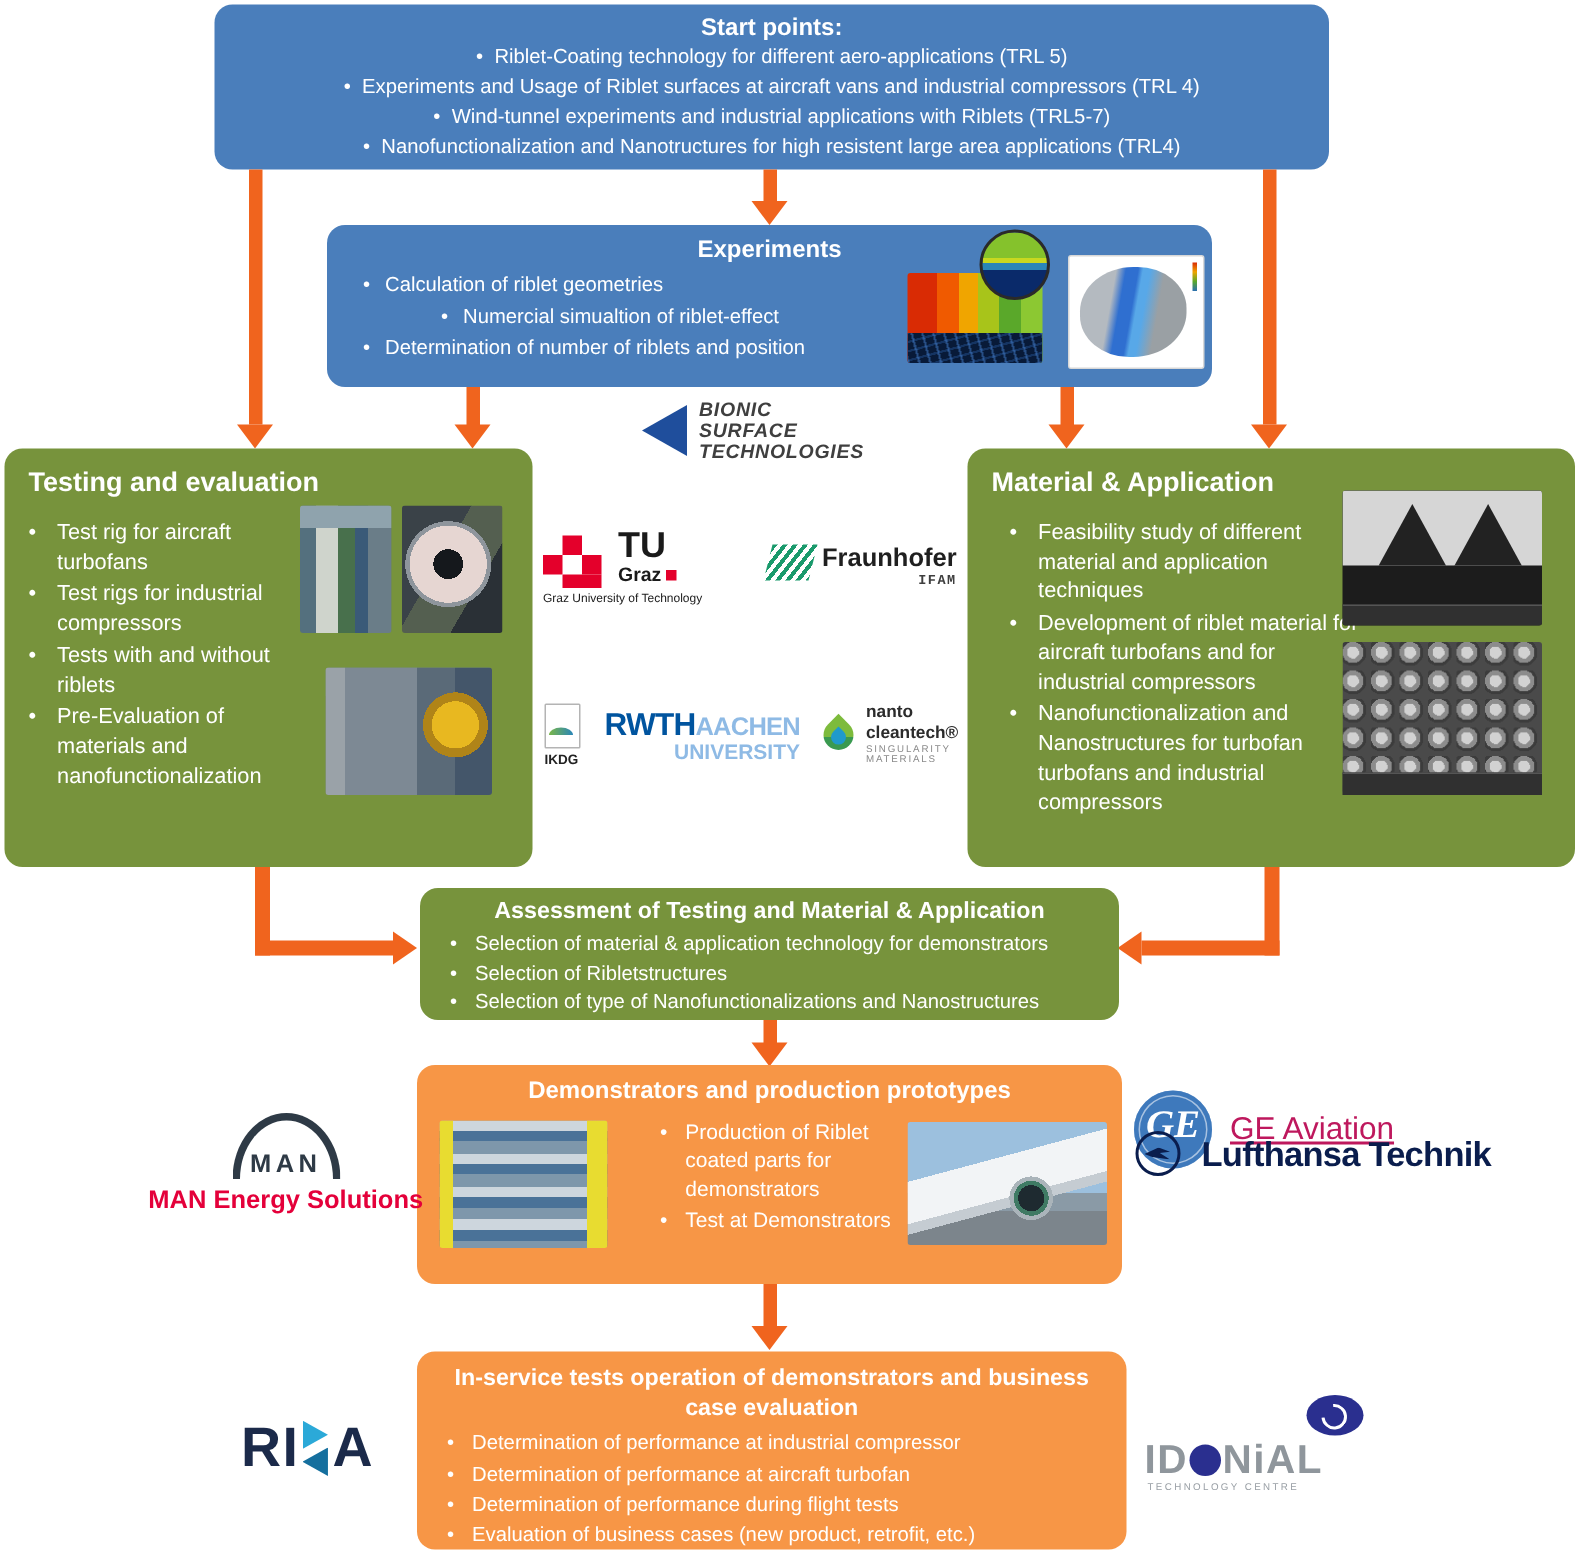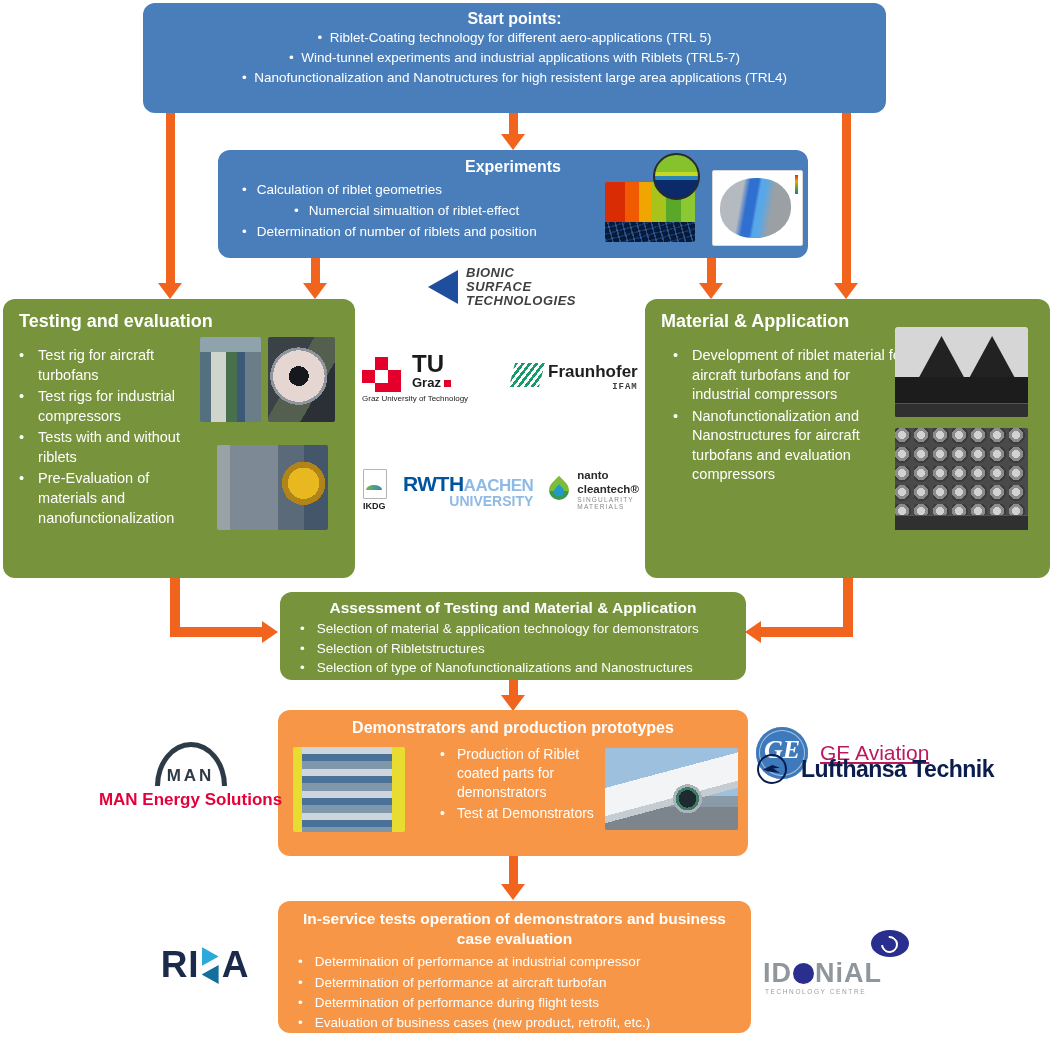--- a/index.html
+++ b/index.html
@@ -99,20 +99,21 @@
   .nanto-inner{position:absolute;left:6px;top:6px;width:10px;height:10px;background:#1F9ACB;border-radius:0 50% 50% 50%;}
 </style>
 </head>
 <body>
 
 <div id="stage">
 
   <div class="box blue" style="left:143px;top:3px;width:743px;height:110px;padding:7px 14px;">
     <div class="title-c" style="font-size:16px;">Start points:</div>
     <div class="li-c" style="font-size:13.5px;line-height:1.48;">Riblet-Coating technology for different aero-applications (TRL 5)</div>
+    <div class="li-c" style="font-size:13.5px;line-height:1.48;">Experiments and Usage of Riblet surfaces at aircraft vans and industrial compressors (TRL 4)</div>
     <div class="li-c" style="font-size:13.5px;line-height:1.48;">Wind-tunnel experiments and industrial applications with Riblets (TRL5-7)</div>
     <div class="li-c" style="font-size:13.5px;line-height:1.48;">Nanofunctionalization and Nanotructures for high resistent large area applications (TRL4)</div>
   </div>
 
   <div class="shaft" style="left:166px;top:113px;width:9px;height:170px;"></div>
   <div class="head-down" style="left:158px;top:283px;"></div>
   <div class="shaft" style="left:509px;top:113px;width:9px;height:22px;"></div>
   <div class="head-down" style="left:501px;top:134px;"></div>
   <div class="shaft" style="left:842px;top:113px;width:9px;height:170px;"></div>
   <div class="head-down" style="left:834px;top:283px;"></div>
@@ -146,22 +147,23 @@
       <div class="li" style="font-size:14.5px;line-height:1.35;gap:14px;">Pre-Evaluation of materials and nanofunctionalization</div>
     </div>
   </div>
   <div class="photo ph-rig" style="left:200px;top:337px;width:61px;height:85px;"></div>
   <div class="photo ph-intake" style="left:268px;top:337px;width:67px;height:85px;"></div>
   <div class="photo ph-comp" style="left:217px;top:445px;width:111px;height:85px;"></div>
 
   <div class="box green" style="left:645px;top:299px;width:405px;height:279px;padding:12px 16px;">
     <div class="title-l" style="font-size:18px;margin-bottom:14px;">Material &amp; Application</div>
     <div style="width:238px;margin-left:12px;">
+      <div class="li" style="font-size:14.5px;line-height:1.35;gap:14px;margin-bottom:2px;">Feasibility study of different material and application techniques</div>
       <div class="li" style="font-size:14.5px;line-height:1.35;gap:14px;margin-bottom:2px;">Development of riblet material for aircraft turbofans and for industrial compressors</div>
-      <div class="li" style="font-size:14.5px;line-height:1.35;gap:14px;">Nanofunctionalization and Nanostructures for aircraft turbofans and evaluation compressors</div>
+      <div class="li" style="font-size:14.5px;line-height:1.35;gap:14px;">Nanofunctionalization and Nanostructures for turbofan turbofans and industrial compressors</div>
     </div>
   </div>
   <div class="photo ph-sem" style="left:895px;top:327px;width:133px;height:90px;">
     <div class="sem-slab"></div>
     <div class="sem-groove" style="left:18%;"></div>
     <div class="sem-groove" style="left:56%;"></div>
     <div class="sem-bar"></div>
   </div>
   <div class="photo ph-spheres" style="left:895px;top:428px;width:133px;height:102px;">
     <div class="sem-bar"></div>

